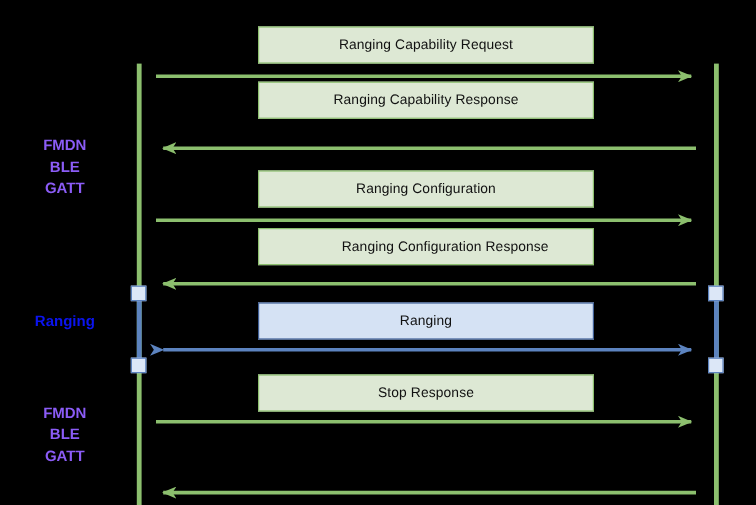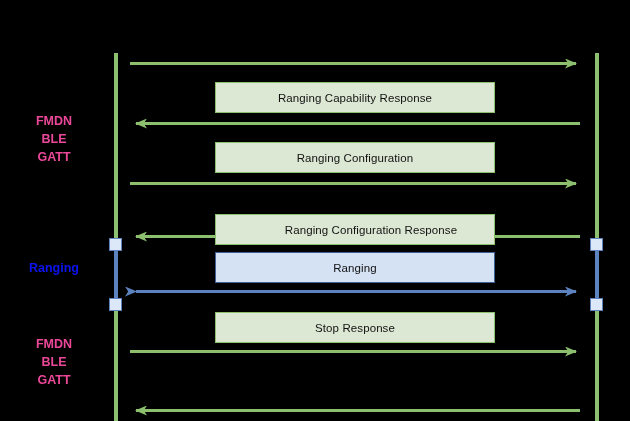--- a/index.html
+++ b/index.html
@@ -83,21 +83,21 @@
   
   .side-label {
     position: absolute;
     left: 0px;
     width: 108px;
     text-align: center;
     font-size: 12.5px;
     font-weight: bold;
     line-height: 18px;
   }
-  .side-label.fmdn   { color: #ec4899; }
+  .side-label.fmdn   { color: #8b5cf6; }
   .side-label.rangelbl { color: #0b14f0; }
   .side-label .ln { display: block; }
 </style>
 </head>
 <body>
 
 <div id="canvas">
 
   <div class="lifeline" id="lifeline-left"></div>
   <div class="lifeline" id="lifeline-right"></div>
@@ -133,23 +133,24 @@
 
     <line x1="580" y1="236.5" x2="136" y2="236.5" stroke="#8cbf6e" stroke-width="3" marker-end="url(#ah-green-l)"></line>
 
     <line x1="136" y1="291.5" x2="576" y2="291.5" stroke="#5c83bf" stroke-width="3" marker-start="url(#ah-blue-l)" marker-end="url(#ah-blue-r)"></line>
 
     <line x1="130" y1="351.5" x2="576" y2="351.5" stroke="#8cbf6e" stroke-width="3" marker-end="url(#ah-green-r)"></line>
 
     <line x1="580" y1="410.5" x2="136" y2="410.5" stroke="#8cbf6e" stroke-width="3" marker-end="url(#ah-green-l)"></line>
   </svg>
 
-  <div class="msg-box green" style="top:82px;">Ranging Capability Response</div>
+  <div class="msg-box green" style="top:22px;">Ranging Capability Request</div>
+  <div class="msg-box green" style="top:68px;">Ranging Capability Response</div>
   <div class="msg-box green" style="top:142px;text-align:right;">Ranging Configuration</div>
-  <div class="msg-box green" style="top:214px;padding-left:32px;">Ranging Configuration Response</div>
+  <div class="msg-box green" style="top:190px;padding-left:32px;">Ranging Configuration Response</div>
   <div class="msg-box blue" style="top:252px;">Ranging</div>
   <div class="msg-box green" style="top:312px;">Stop Response</div>
 
   <div class="side-label fmdn" style="top:112px;">
     <span class="ln">FMDN</span>
     <span class="ln">BLE</span>
     <span class="ln">GATT</span>
   </div>
 
   <div class="side-label rangelbl" style="top:259px;">

